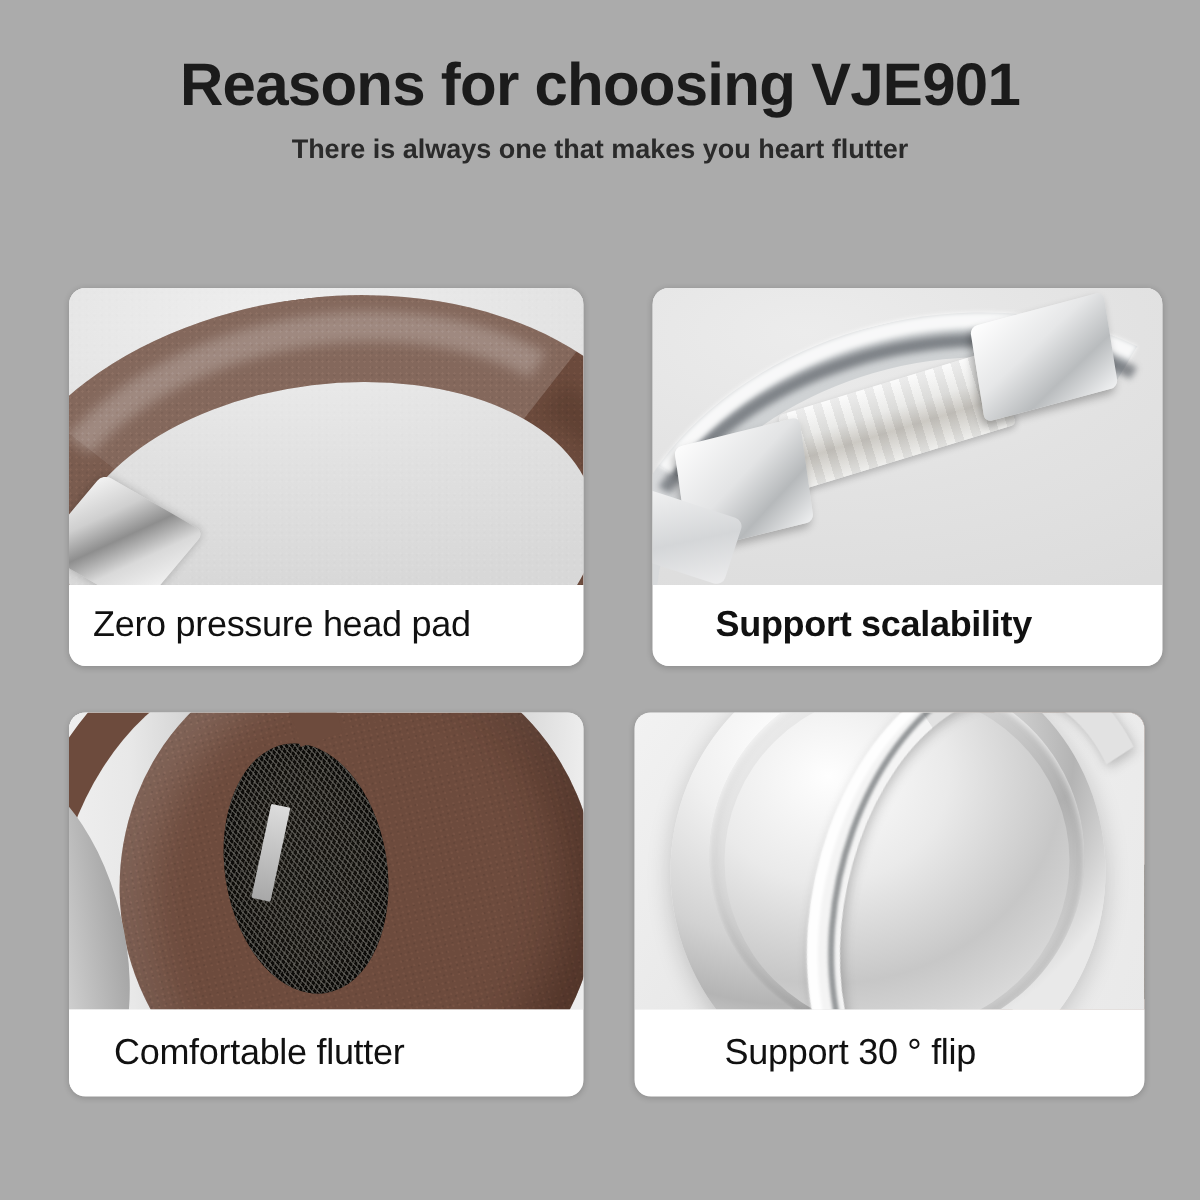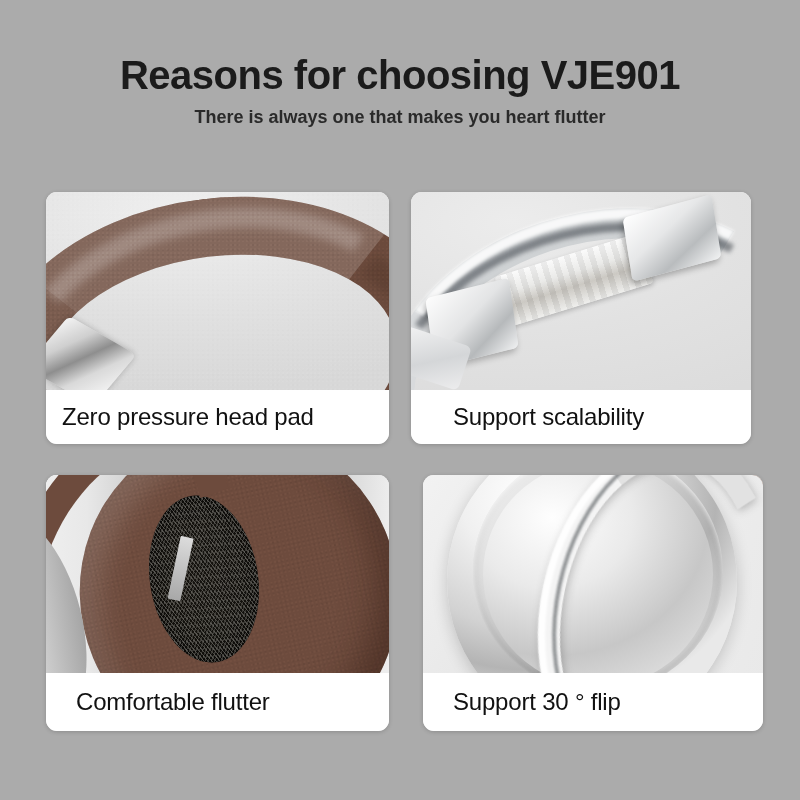--- a/index.html
+++ b/index.html
@@ -19,21 +19,21 @@
   
   .header {
     position: absolute;
     left: 0;
     top: 0;
     width: 800px;
     text-align: center;
   }
   .page-title {
     margin: 0;
-    padding-top: 54px;
+    padding-top: 36px;
     font-size: 40px;
     font-weight: bold;
     letter-spacing: -0.5px;
     color: #1b1b1b;
     line-height: 1.05;
     white-space: nowrap;
   }
   .page-subtitle {
     margin: 0;
     padding-top: 12px;
@@ -53,21 +53,21 @@
     height: 539px;
   }
   .feature-card {
     position: absolute;
     border-radius: 11px;
     overflow: hidden;
     background: #e2e2e2;
     box-shadow: 0 1px 4px rgba(0,0,0,0.18);
   }
   .card-1 { left: 0px;   top: 0px;   width: 343px; height: 252px; }
-  .card-2 { left: 365px; top: 0px;   width: 340px; height: 252px; }
+  .card-2 { left: 389px; top: 0px;   width: 340px; height: 252px; font-weight: bold; }
   .card-3 { left: 0px;   top: 283px; width: 343px; height: 256px; }
   .card-4 { left: 377px; top: 283px; width: 340px; height: 256px; }
 
   .card-photo {
     position: absolute;
     left: 0;
     top: 0;
     right: 0;
     bottom: 54px;
     overflow: hidden;
@@ -88,21 +88,21 @@
     padding-left: 16px;
     box-sizing: border-box;
     font-size: 24px;
     color: #111111;
     letter-spacing: -0.2px;
     white-space: nowrap;
   }
   .card-3 .card-caption, .card-4 .card-caption { height: 58px; }
   .card-2 .card-caption { padding-left: 42px; }
   .card-3 .card-caption { padding-left: 30px; }
-  .card-4 .card-caption { padding-left: 30px; }
+  .card-4 .card-caption { padding-left: 60px; }
 
   
 
   
   .p1-bg {
     position: absolute; inset: 0;
     background:
       radial-gradient(ellipse 120% 90% at 40% 10%, #efefef 0%, #e0e0e0 60%, #d8d8d8 100%);
   }
   .p1-band {

